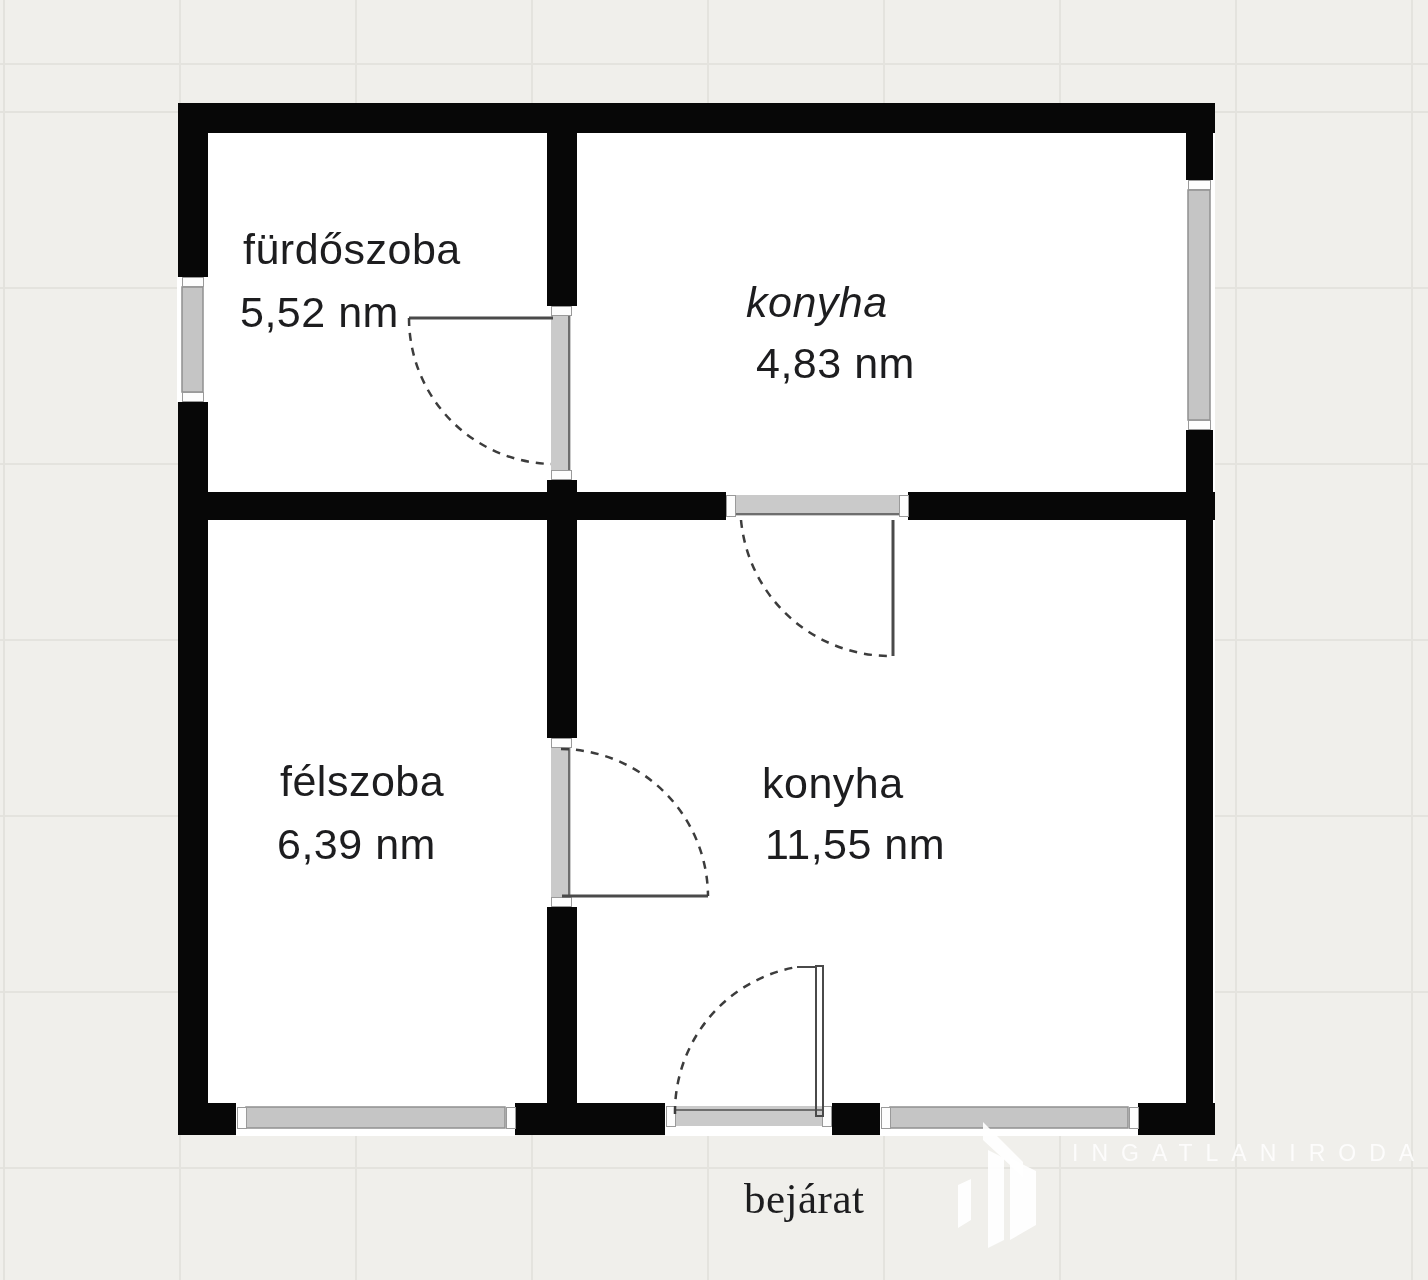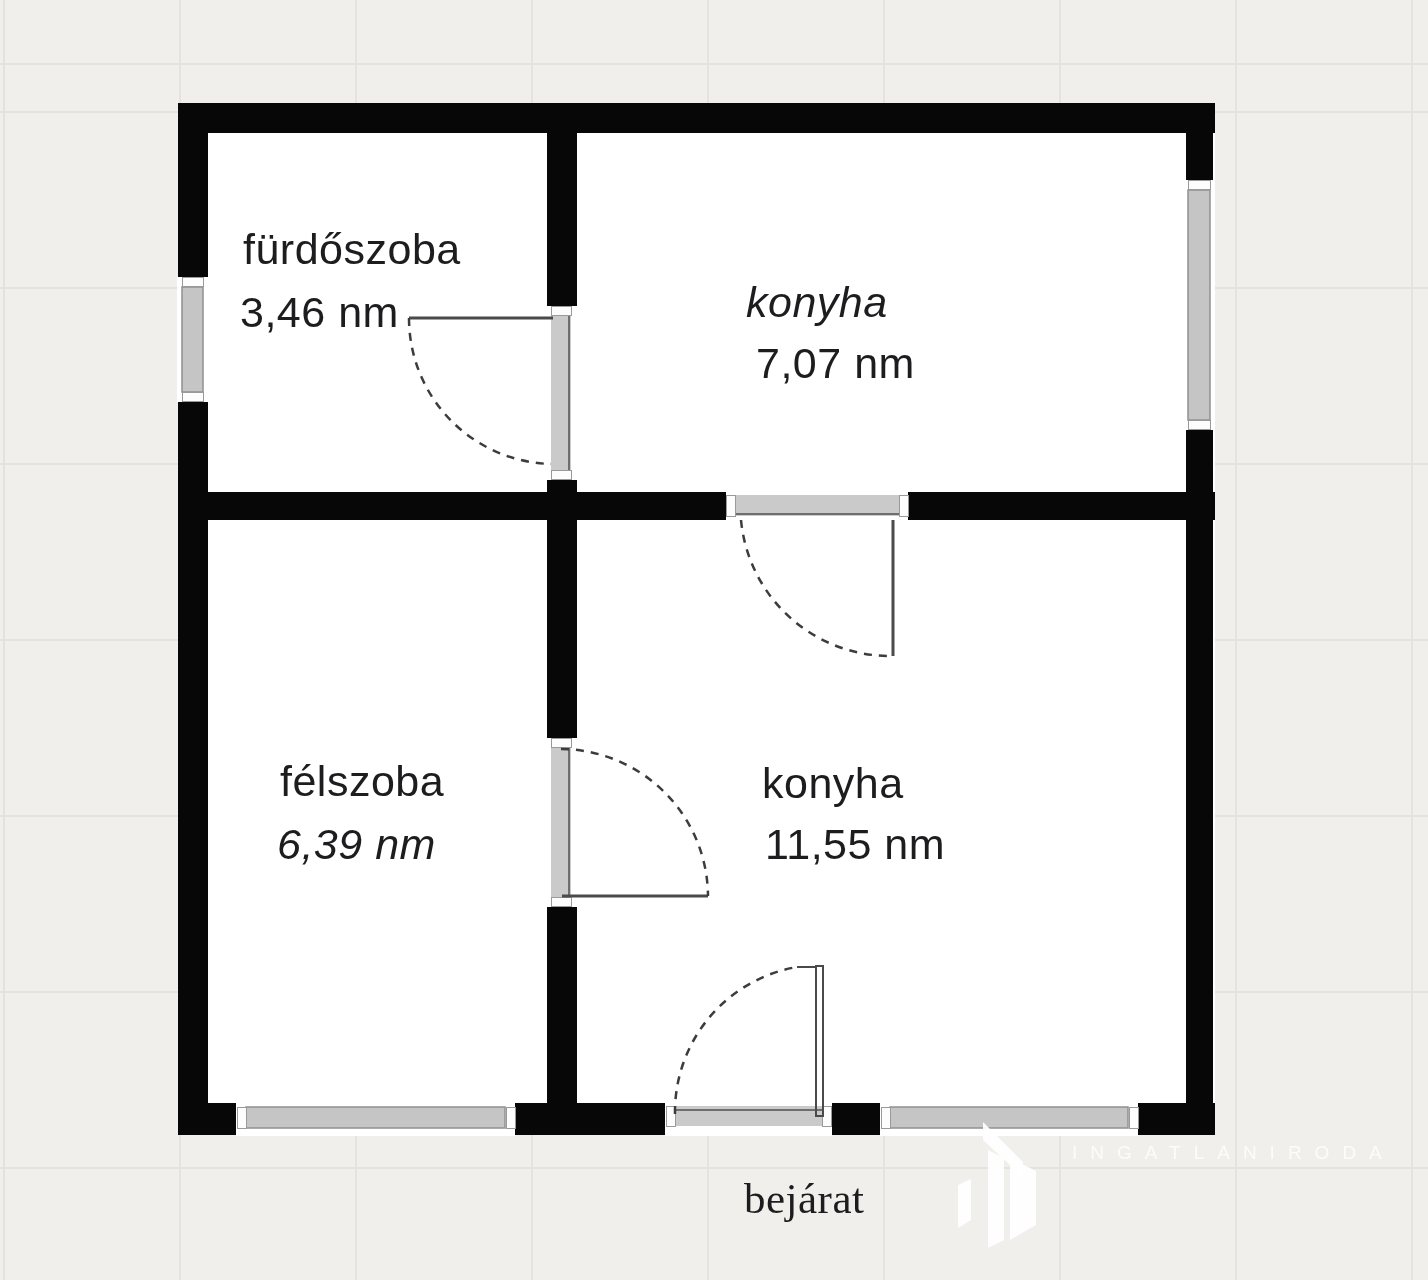--- a/index.html
+++ b/index.html
@@ -52,21 +52,21 @@
   .wm-brand {
     font-size: 64px;
     line-height: 64px;
     font-weight: 700;
     letter-spacing: 9px;
     color: rgba(255,255,255,0.93);
     white-space: nowrap;
   }
   .wm-tagline {
     margin-top: 6px;
-    font-size: 19px;
+    font-size: 23px;
     line-height: 22px;
     font-weight: 400;
     letter-spacing: 13px;
     color: rgba(255,255,255,0.82);
     white-space: nowrap;
   }
 </style>
 </head>
 <body>
 
@@ -143,27 +143,27 @@
       <line x1="893" y1="520" x2="893" y2="656" stroke="#4a4a4a" stroke-width="3"></line>
       <path d="M741,520 A150,150 0 0 0 893,656" stroke="#3c3c3c" stroke-width="2.5" stroke-dasharray="8 7"></path>
 
       <rect x="816" y="966" width="7" height="150" stroke="#4a4a4a" stroke-width="2"></rect>
       <line x1="797" y1="967" x2="816" y2="967" stroke="#4a4a4a" stroke-width="2"></line>
       <path d="M675,1114 A147,147 0 0 1 797,967" stroke="#3c3c3c" stroke-width="2.5" stroke-dasharray="8 7"></path>
     </g>
   </svg>
 
   <div class="plan-text" style="left:243px; top:226px;">fürdőszoba</div>
-  <div class="plan-text" style="left:240px; top:289px;">3,46 nm</div>
+  <div class="plan-text" style="left:240px; top:289px;">5,52 nm</div>
 
   <div class="plan-text" style="left:746px; top:279px;font-style:italic;">konyha</div>
-  <div class="plan-text" style="left:756px; top:340px;">7,07 nm</div>
+  <div class="plan-text" style="left:756px; top:340px;">4,83 nm</div>
 
   <div class="plan-text" style="left:280px; top:758px;">félszoba</div>
-  <div class="plan-text" style="left:277px; top:821px;font-style:italic;">6,39 nm</div>
+  <div class="plan-text" style="left:277px; top:821px;">6,39 nm</div>
 
   <div class="plan-text" style="left:762px; top:760px;">konyha</div>
   <div class="plan-text" style="left:765px; top:821px;">11,55 nm</div>
 
   <div class="plan-text" style="left:744px; top:1176px;font-family:Liberation Serif, serif;">bejárat</div>
 
   <svg class="watermark-logo" width="92" height="140" viewBox="950 1112 92 140">
     <g fill="rgba(255,255,255,0.93)">
       <polygon points="958,1185 971,1179 971,1220 958,1228"></polygon>
       <polygon points="983,1122 1023,1162 1023,1177 983,1140"></polygon>

